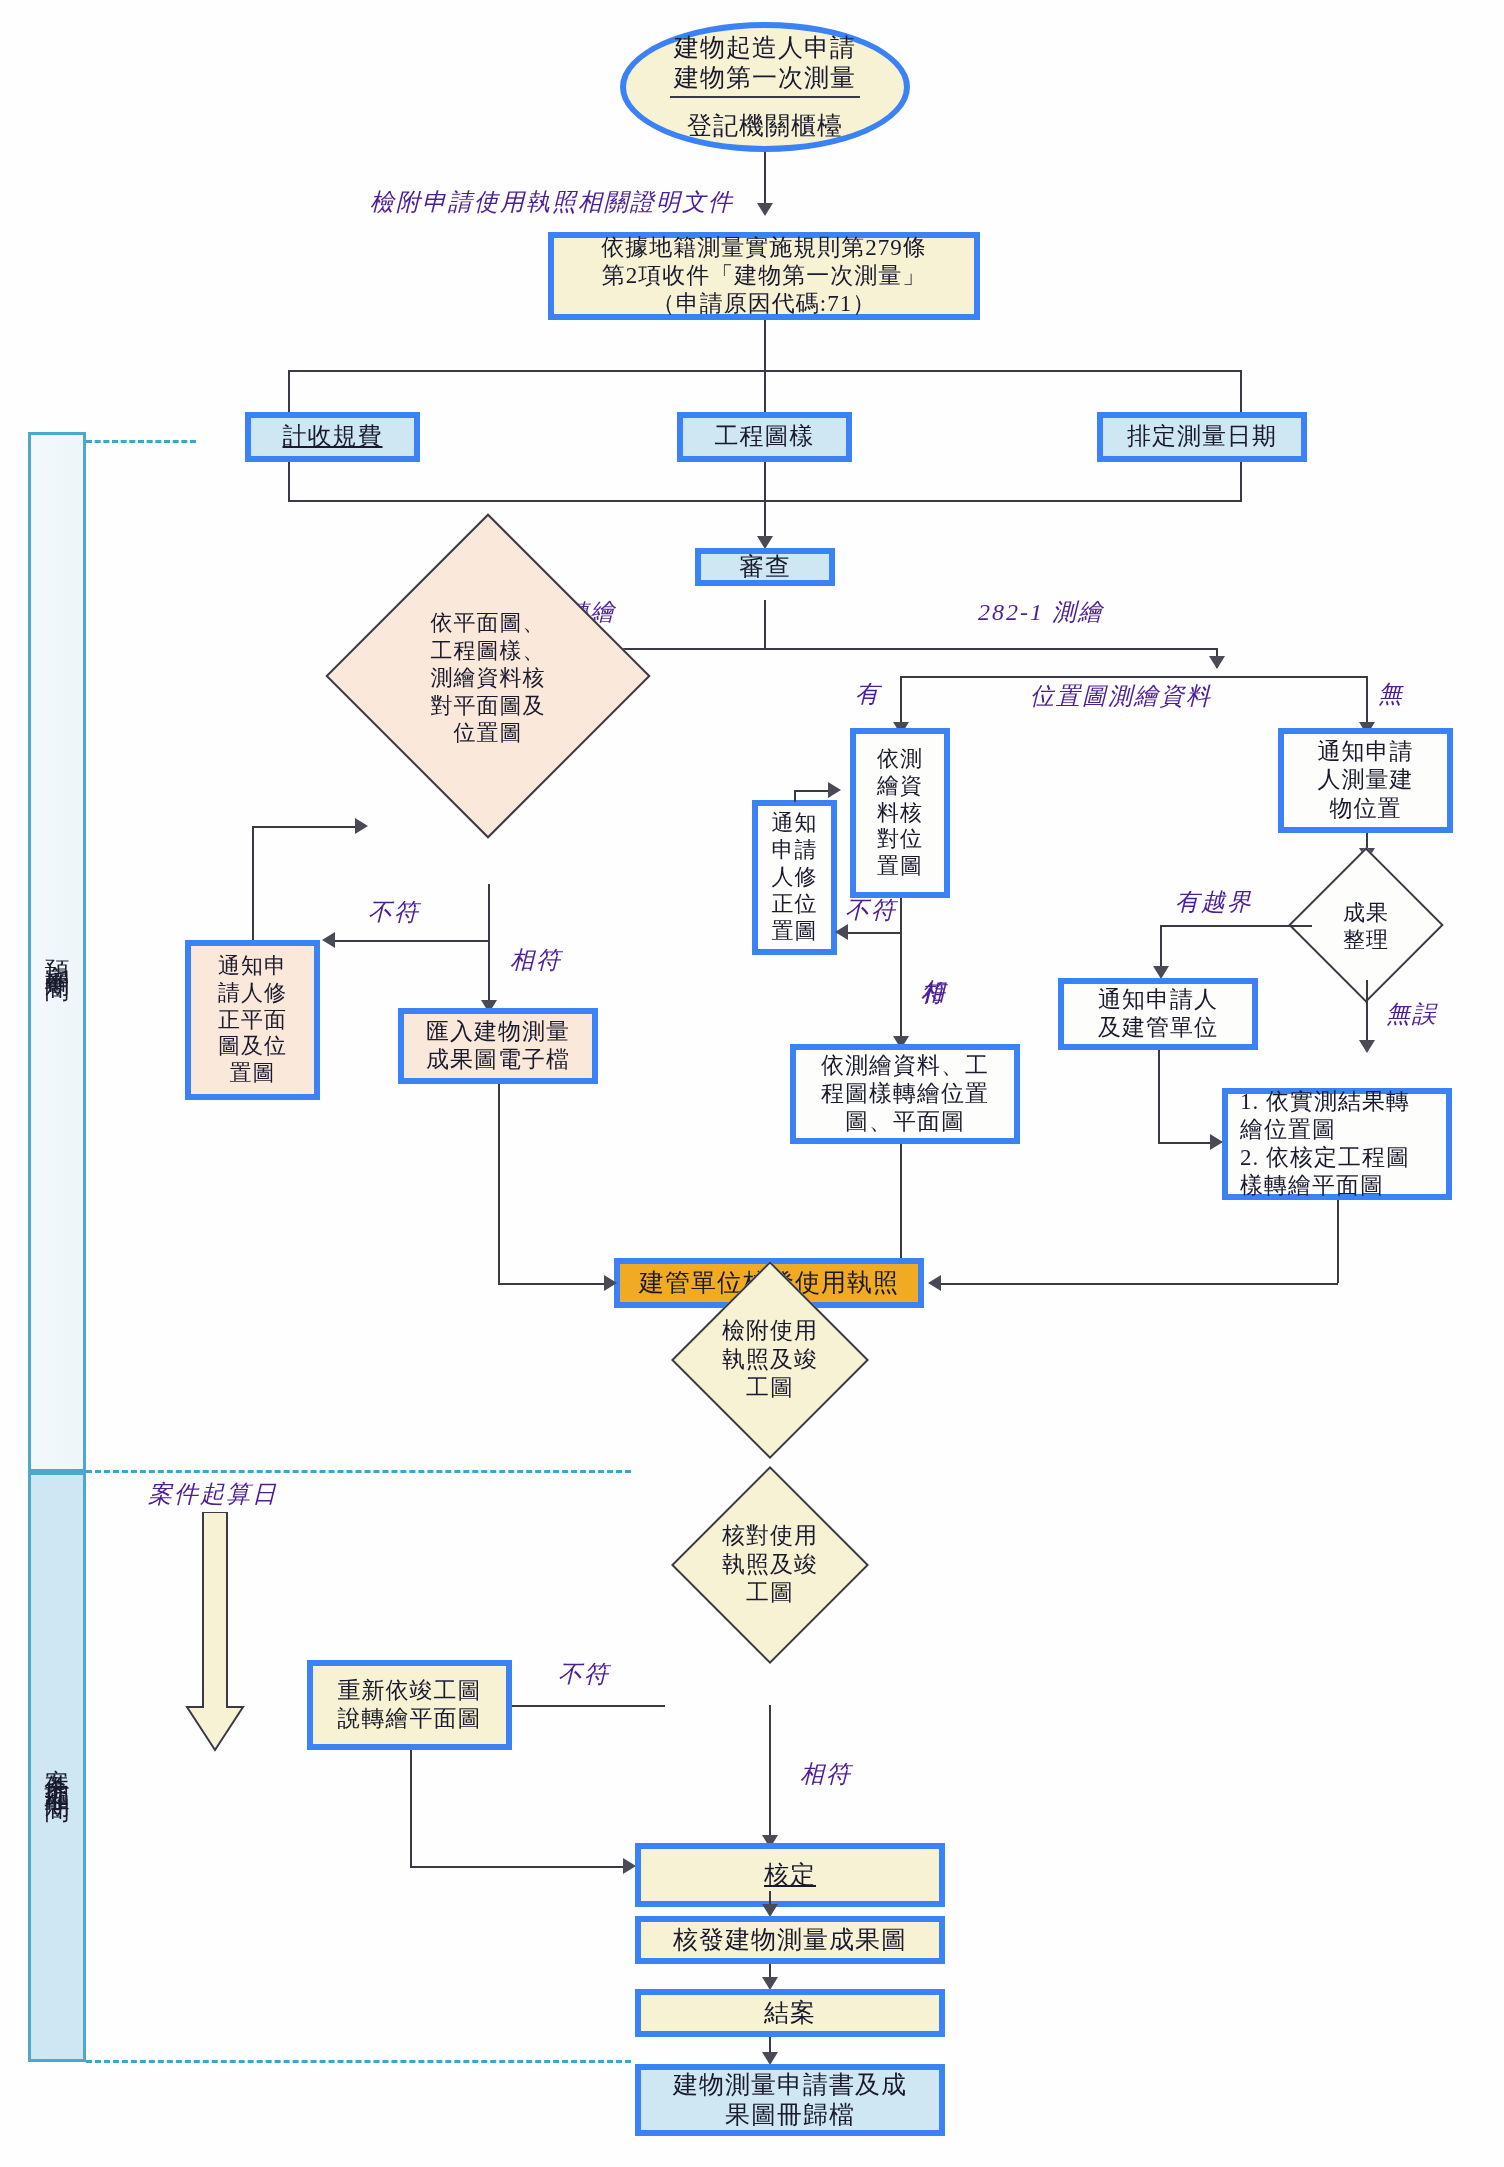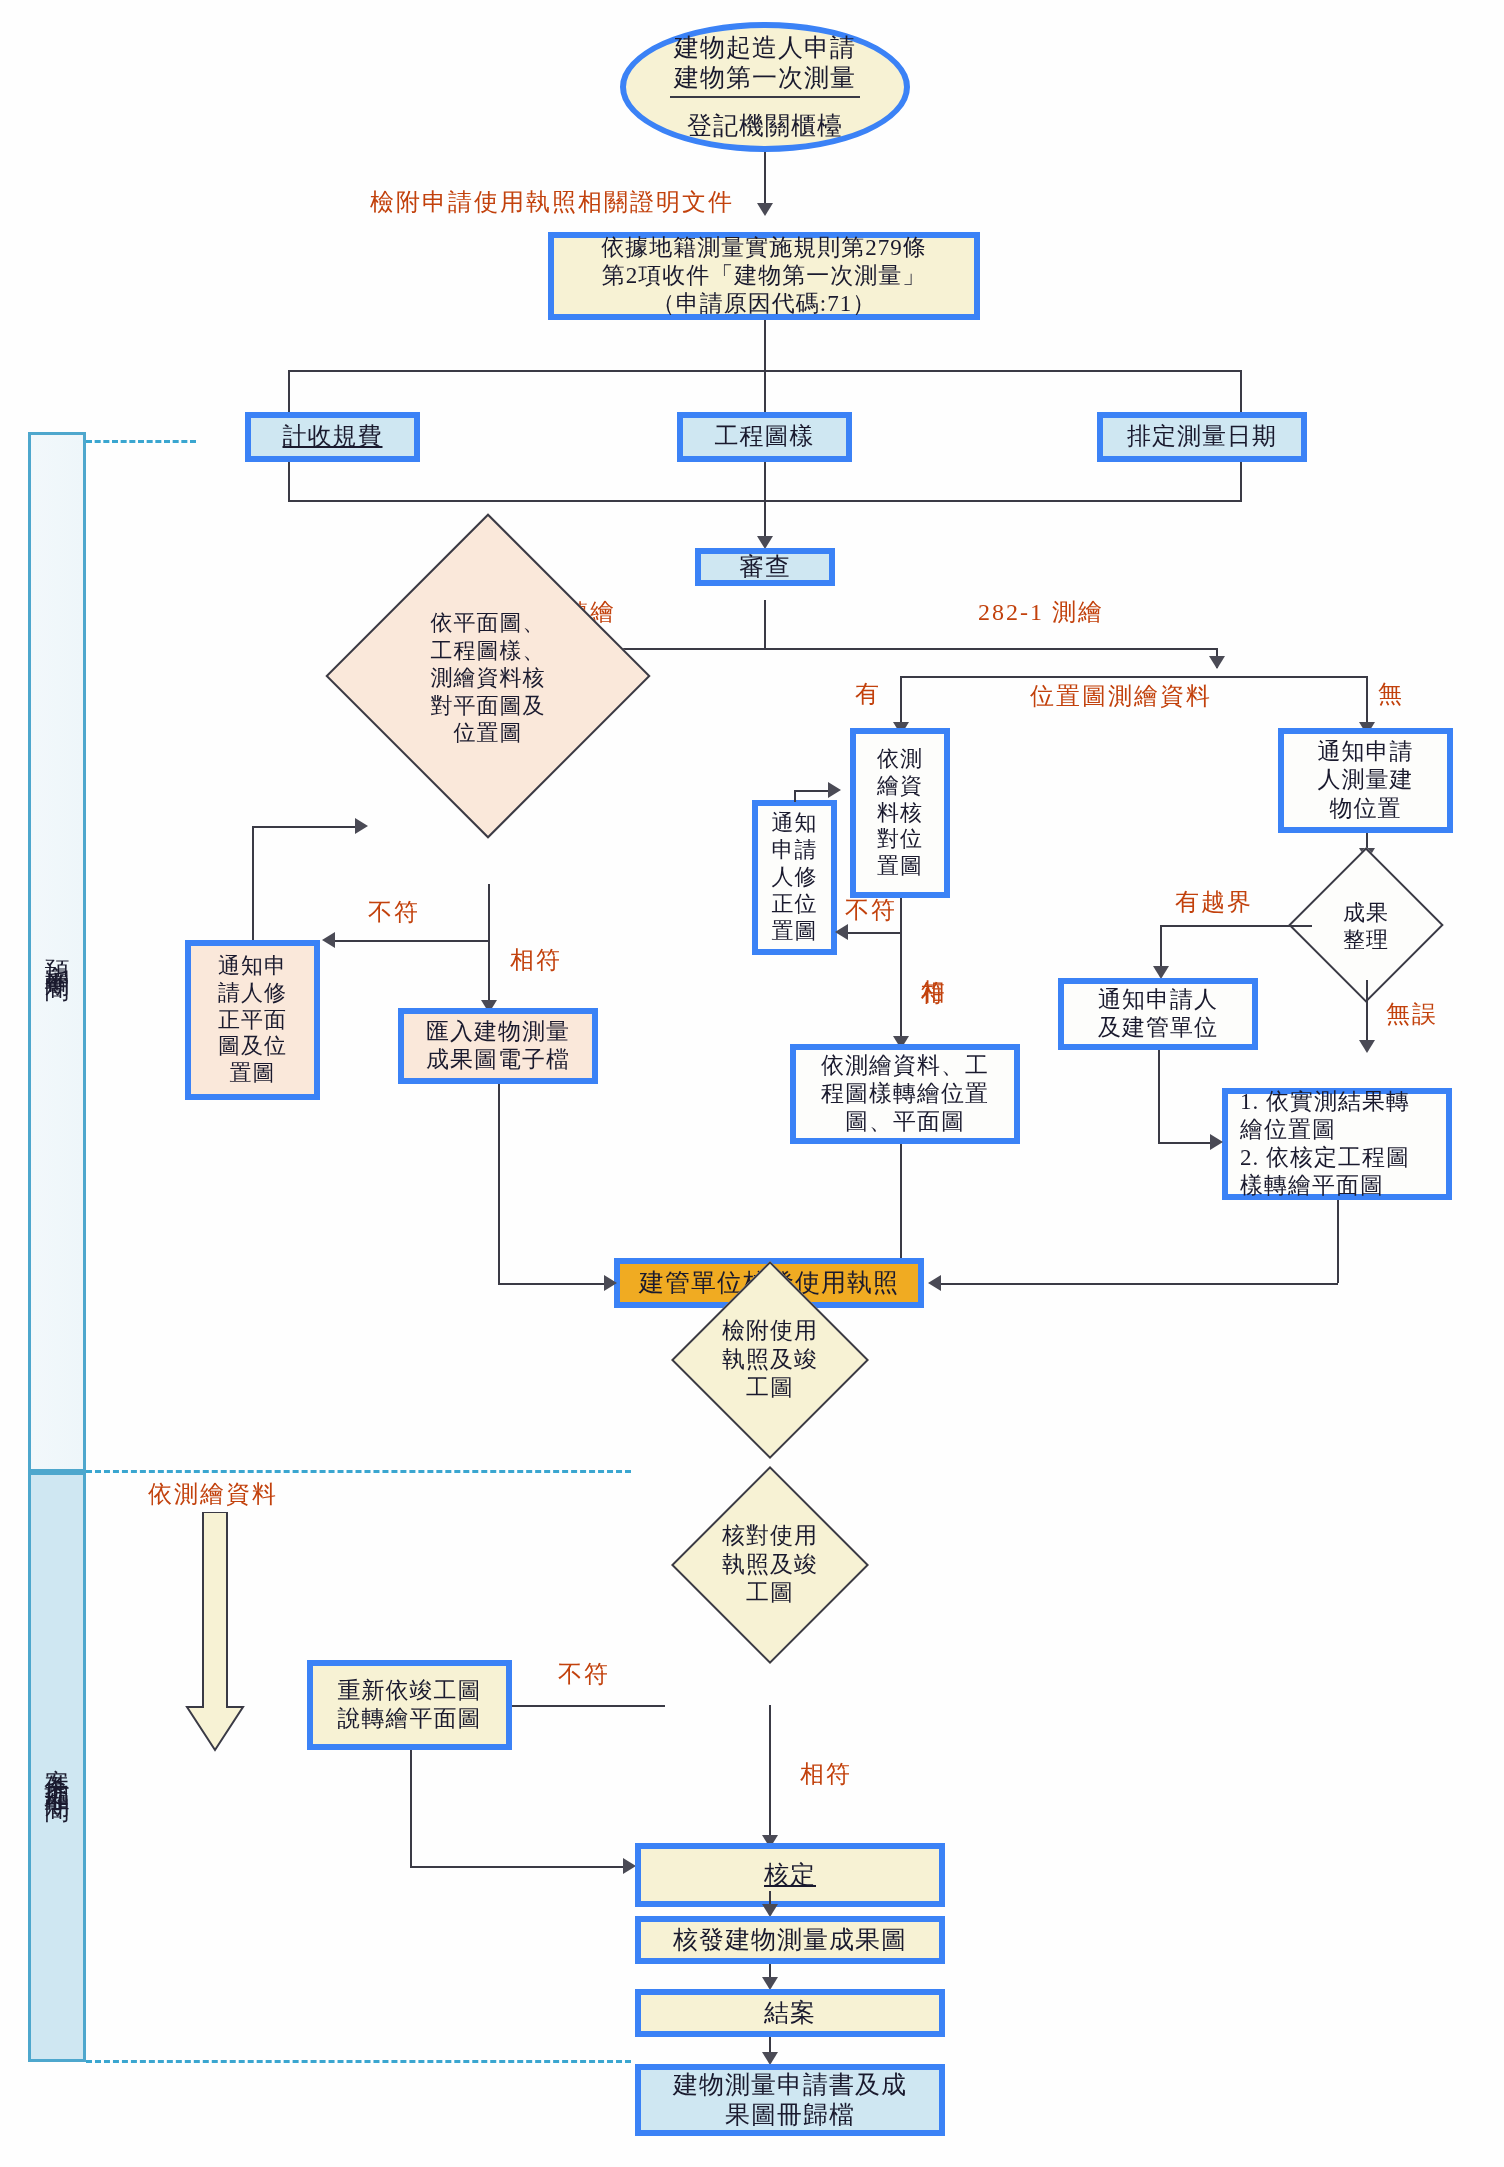--- a/index.html
+++ b/index.html
@@ -85,21 +85,22 @@
     border-top:8px solid transparent;border-bottom:8px solid transparent;
     border-left:13px solid #4a4a55;border-right:0;
   }
 
   
   .lbl{
     position:absolute;
     white-space:pre-line;
     letter-spacing:2px;
     line-height:1.2;
-    color:#c2410c;
+    color:#4c1d95;
+    font-style:italic;
   }
 
   
   .band{
     position:absolute;
     box-sizing:border-box;
     border:3px solid #4ea7cd;
     display:flex;
     align-items:center;
     justify-content:center;
@@ -320,18 +321,18 @@
   <div class="ln v" style="left:769px;top:1964px;height:18px;"></div>
   <div class="arw arw-d" style="left:762px;top:1977px;"></div>
 
   <div class="node cream" style="left:635px;top:1989px;width:310px;height:48px;font-size:25px;">結案</div>
   <div class="ln v" style="left:769px;top:2037px;height:20px;"></div>
   <div class="arw arw-d" style="left:762px;top:2052px;"></div>
 
   <div class="node blue" style="left:635px;top:2064px;width:310px;height:72px;font-size:25px;">建物測量申請書及成
 果圖冊歸檔</div>
 
-  <div class="lbl" style="left:148px;top:1480px;font-size:24px;">依測繪資料</div>
+  <div class="lbl" style="left:148px;top:1480px;font-size:24px;">案件起算日</div>
   <svg class="blockarrow" style="left:185px;top:1512px;" width="60" height="240" viewBox="0 0 60 240">
     <polygon points="18,0 42,0 42,195 58,195 30,238 2,195 18,195" fill="#f7f2d4" stroke="#3a3a45" stroke-width="2"></polygon>
   </svg>
 
 </div>
 
 </body></html>

